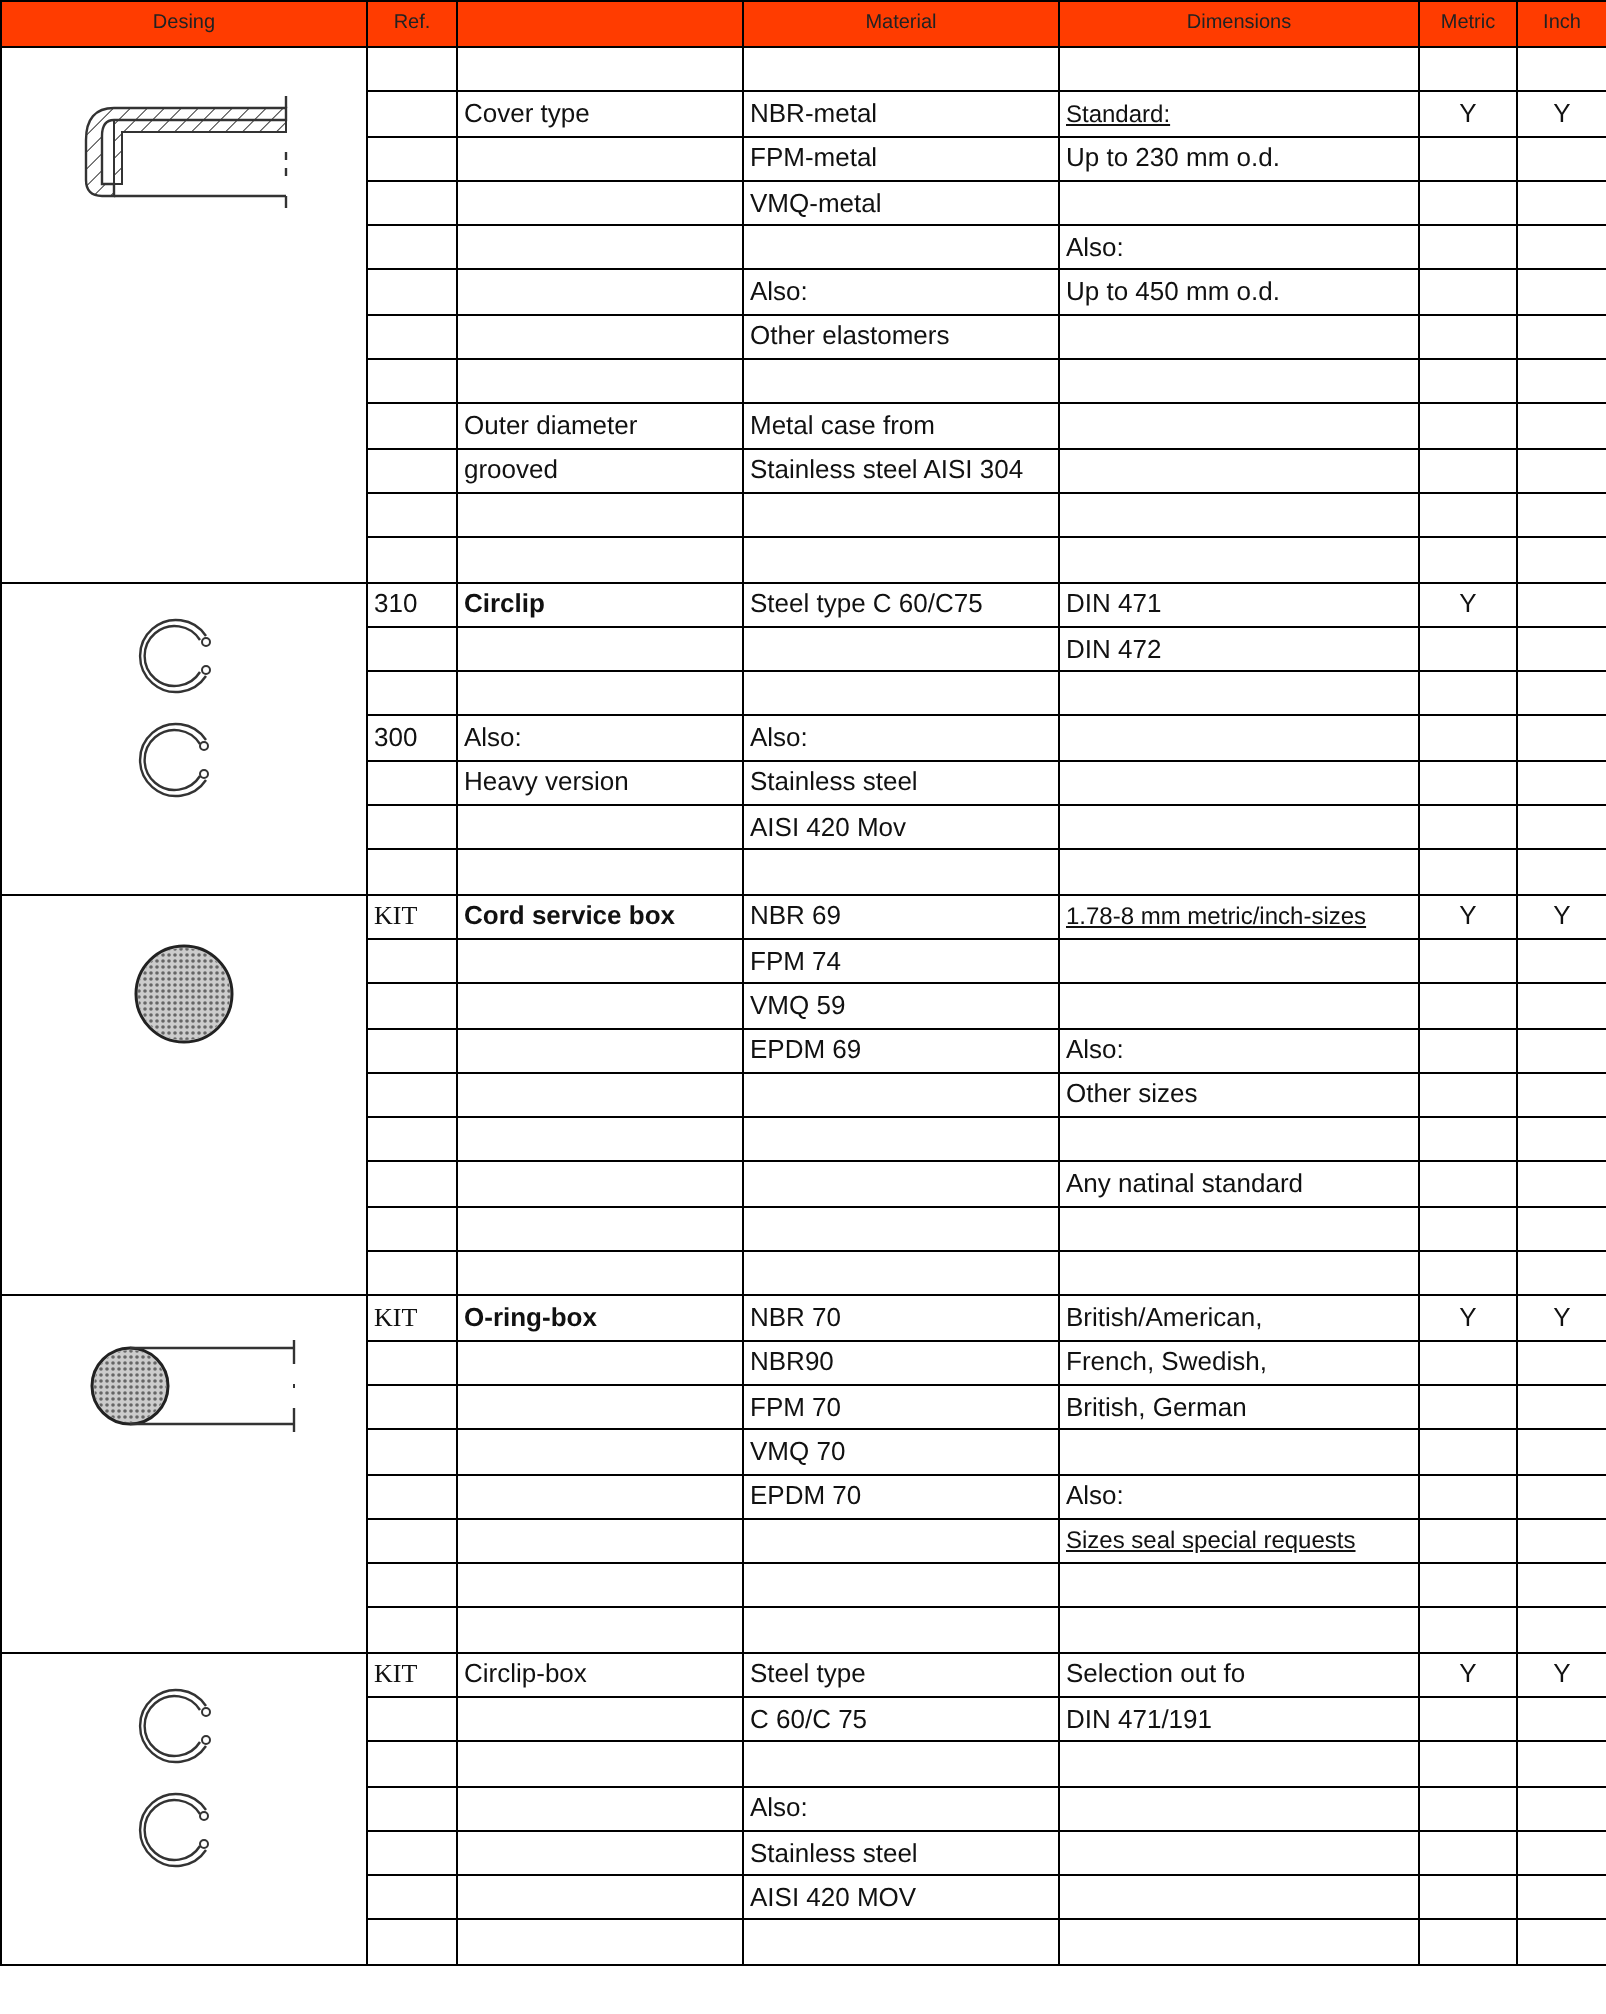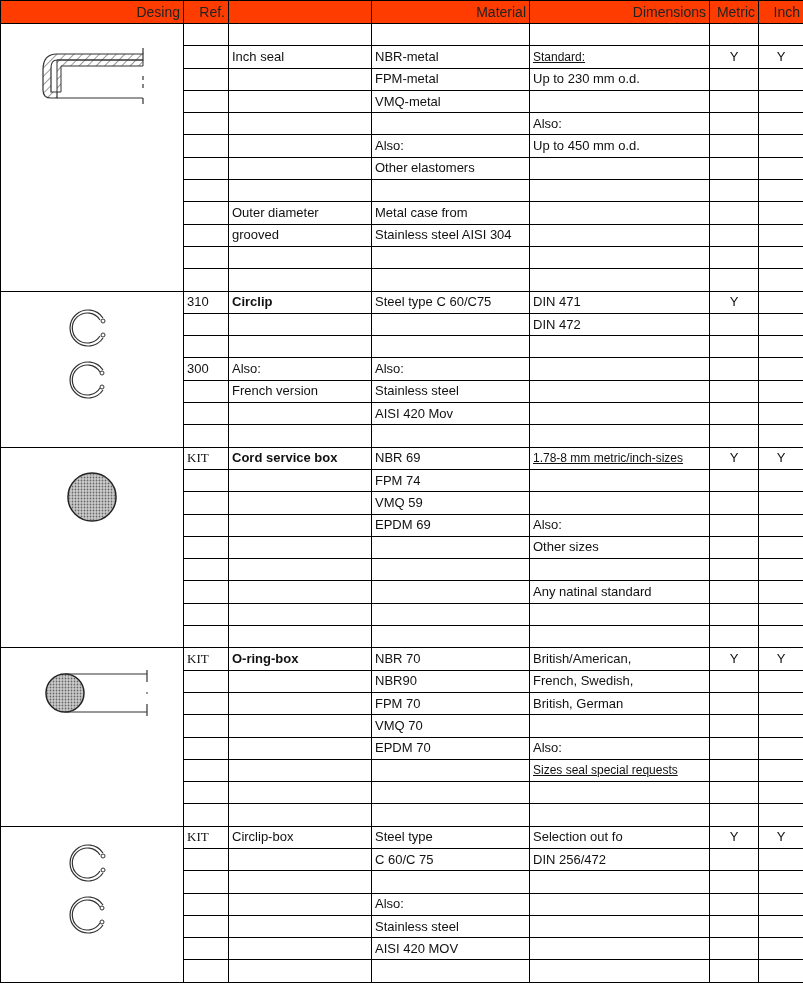--- a/index.html
+++ b/index.html
@@ -1,19 +1,19 @@
 <!DOCTYPE html>
 <html><head>
 <meta charset="utf-8">
 <style>
   html,body{margin:0;padding:0;background:#fff;}
   body{width:803px;height:1007px;overflow:hidden;font-family:"Liberation Sans",sans-serif;}
   table{border-collapse:collapse;table-layout:fixed;width:803px;position:absolute;left:0;top:0;}
   td,th{border:1.5px solid #000;padding:0 3px;font-size:13px;height:21.3px;line-height:20px;white-space:nowrap;overflow:hidden;color:#111;}
-  th{background:#ff3c00;color:#222;font-weight:normal;height:22px;font-size:14px;text-align:right;}
+  th{background:#ff3c00;color:#222;font-weight:normal;height:22px;font-size:10px;text-align:center;}
   .design{background:#fff;vertical-align:top;padding:0;position:relative;}
   .ref{text-align:left;}
   .ref.left{text-align:left;font-family:Liberation Serif, serif;}
   .bold{font-weight:bold;}
   .small{font-size:12px;text-decoration:underline;}
   .center{text-align:center;}
   .ico{position:absolute;}
 </style>
 </head>
 <body>
@@ -59,21 +59,21 @@
 </td>
         <td class="ref"></td>
         <td class="bold"></td>
         <td></td>
         <td></td>
         <td class="center"></td>
         <td class="center"></td>
       </tr>
       <tr>
         <td class="ref"></td>
-        <td>Inch seal</td>
+        <td>Cover type</td>
         <td>NBR-metal</td>
         <td class="small">Standard:</td>
         <td class="center">Y</td>
         <td class="center">Y</td>
       </tr>
       <tr>
         <td class="ref"></td>
         <td></td>
         <td>FPM-metal</td>
         <td>Up to 230 mm o.d.</td>
@@ -191,21 +191,21 @@
       <tr>
         <td class="ref">300</td>
         <td>Also:</td>
         <td>Also:</td>
         <td></td>
         <td class="center"></td>
         <td class="center"></td>
       </tr>
       <tr>
         <td class="ref"></td>
-        <td>French version</td>
+        <td>Heavy version</td>
         <td>Stainless steel</td>
         <td></td>
         <td class="center"></td>
         <td class="center"></td>
       </tr>
       <tr>
         <td class="ref"></td>
         <td></td>
         <td>AISI 420 Mov</td>
         <td></td>
@@ -400,21 +400,21 @@
         <td>Circlip-box</td>
         <td>Steel type</td>
         <td>Selection out fo</td>
         <td class="center">Y</td>
         <td class="center">Y</td>
       </tr>
       <tr>
         <td class="ref"></td>
         <td></td>
         <td>C 60/C 75</td>
-        <td>DIN 256/472</td>
+        <td>DIN 471/191</td>
         <td class="center"></td>
         <td class="center"></td>
       </tr>
       <tr>
         <td class="ref"></td>
         <td></td>
         <td></td>
         <td></td>
         <td class="center"></td>
         <td class="center"></td>

